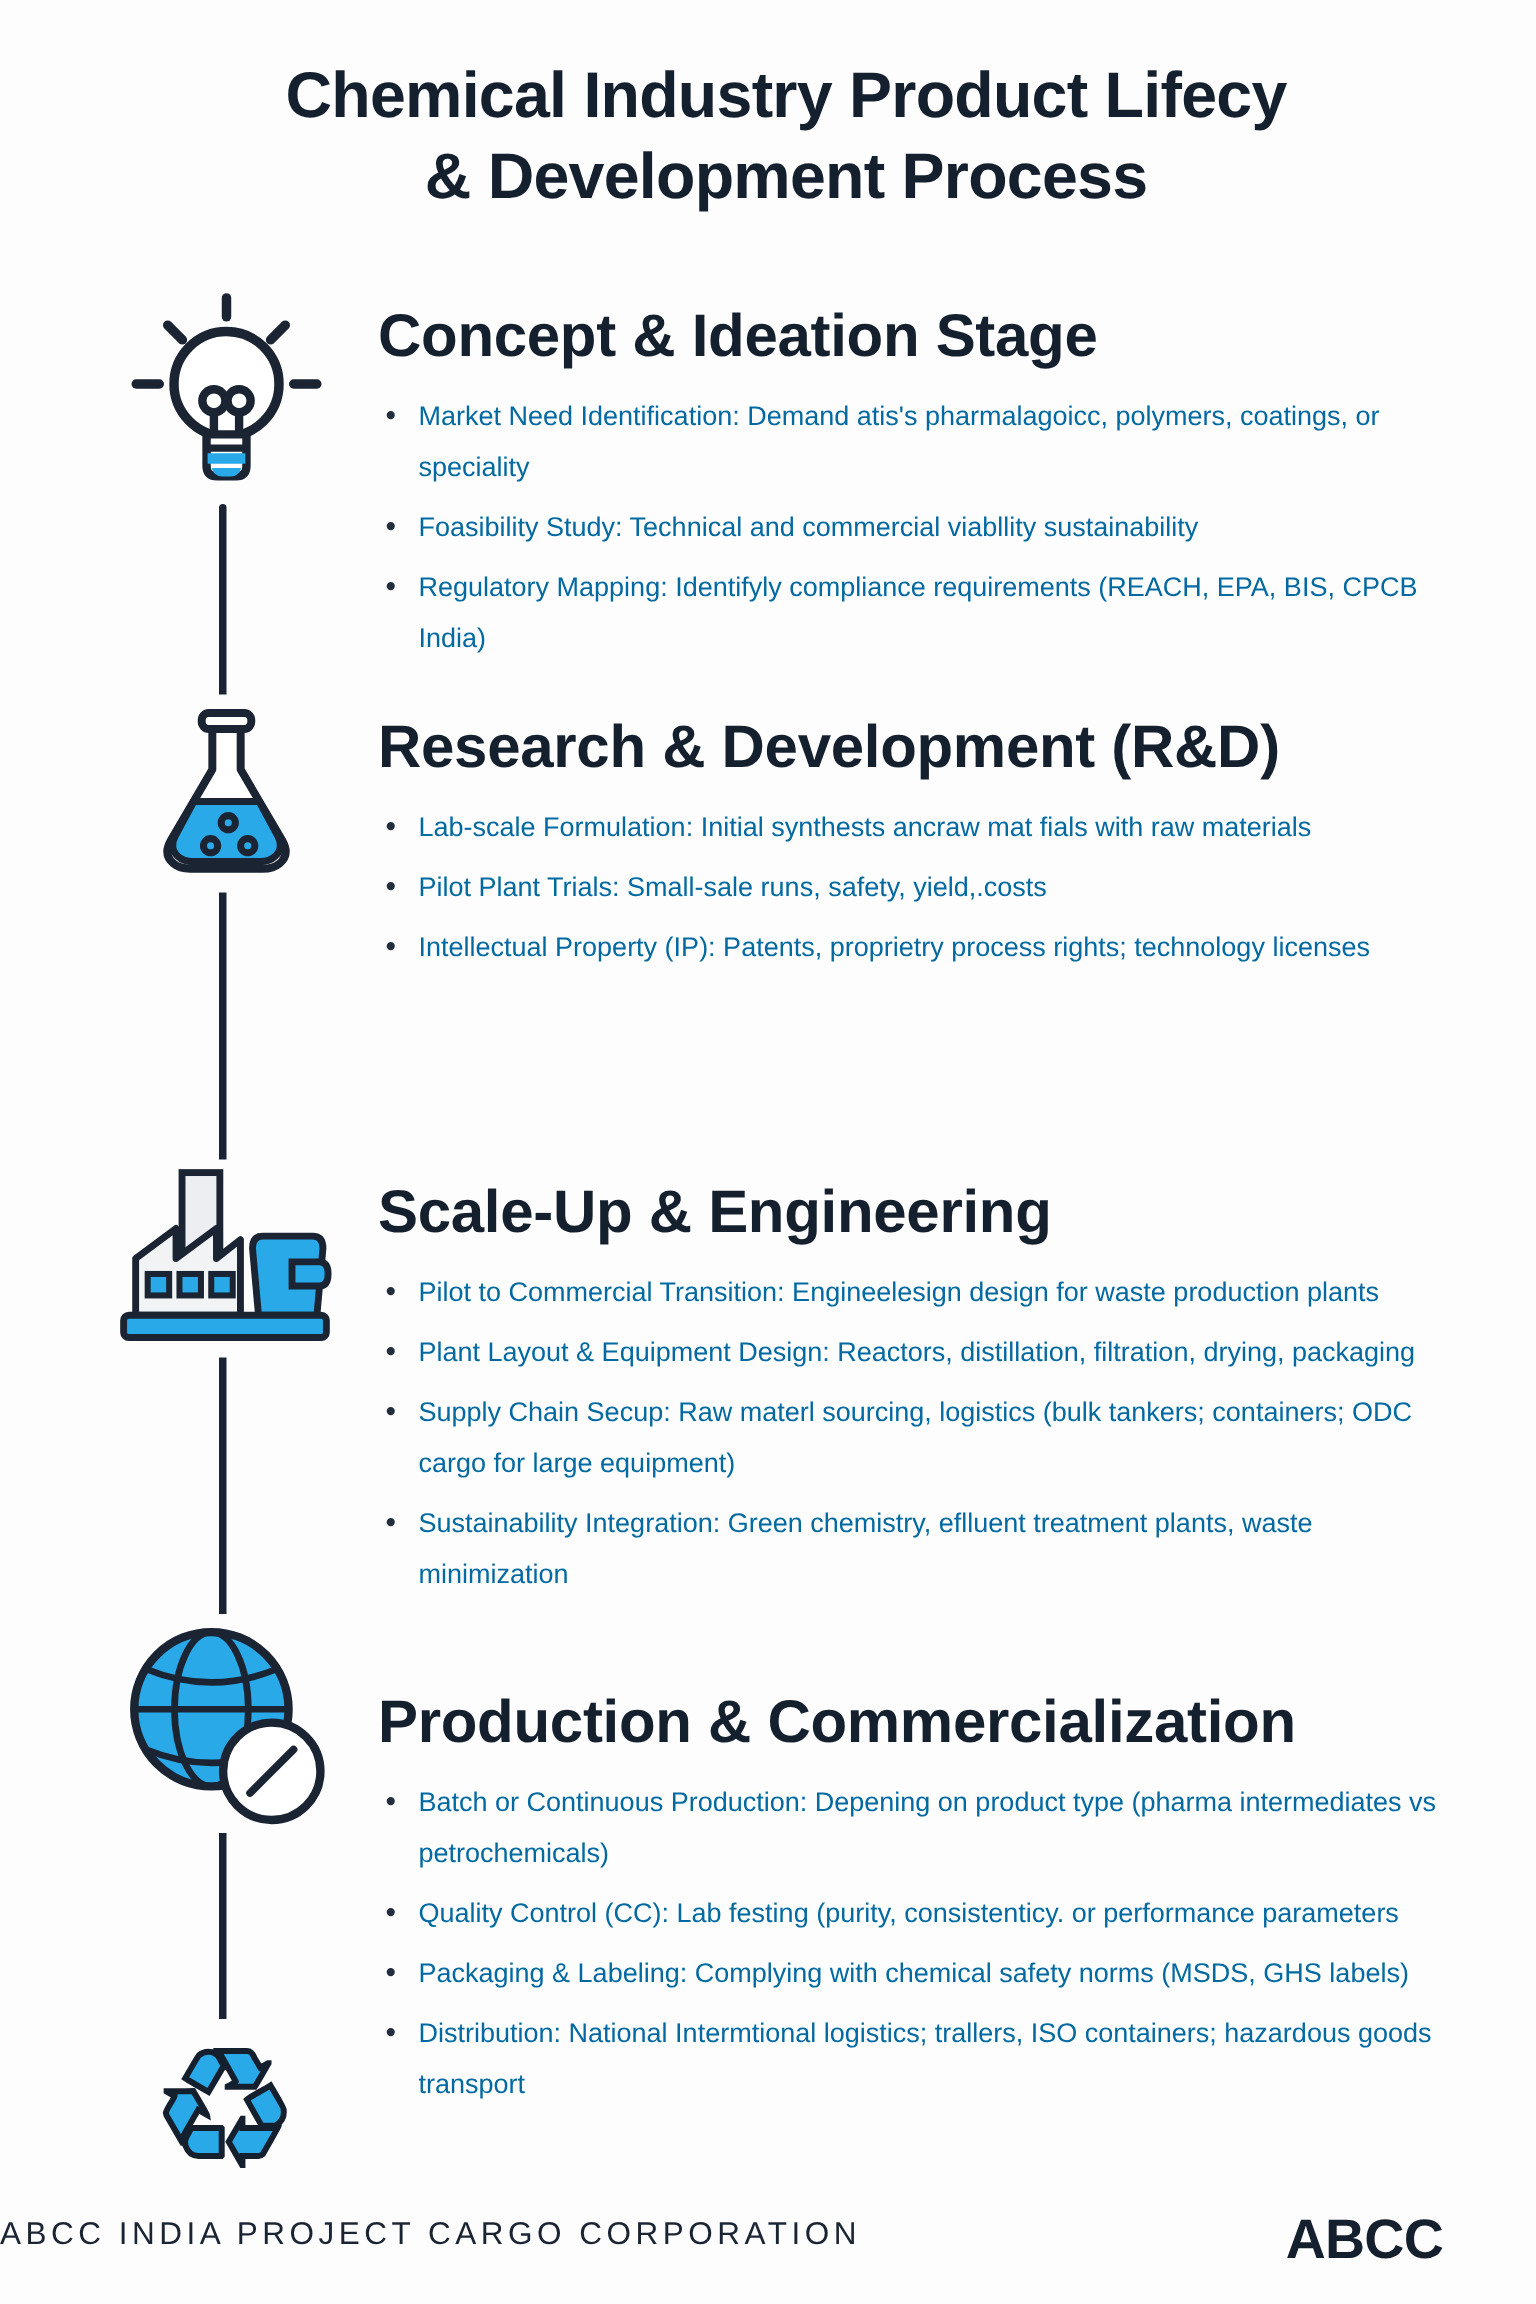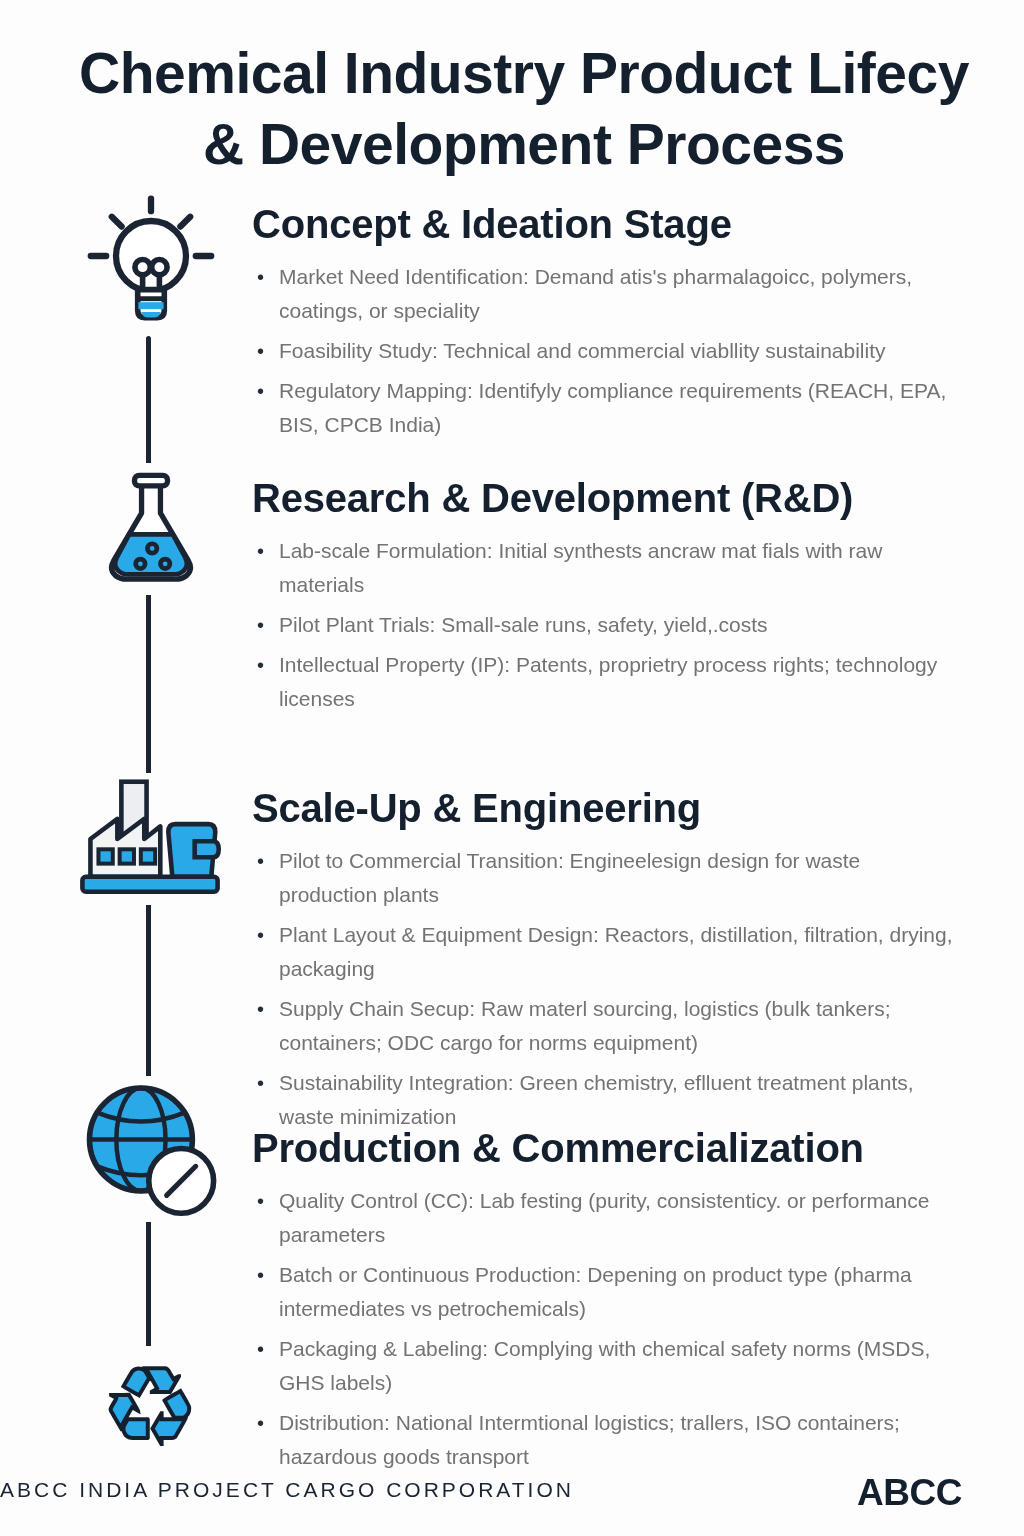--- a/index.html
+++ b/index.html
@@ -9,21 +9,21 @@
     background:#fdfdfe;
     color:#1f2937;
     position:relative;
     overflow:hidden;
   }
   .page { position:absolute; inset:0; }
 
   .title {
     position:absolute; top:38px; left:0; width:100%;
     text-align:center;
-    font-size:57px; font-weight:700; letter-spacing:-0.5px;
+    font-size:43px; font-weight:700; letter-spacing:-0.5px;
     line-height:1.25; color:#15202f;padding-left:24px;
   }
 
   
   .vline {
     position:absolute; left:146px; top:336px;
     width:5px; height:1016px;
     background:#1b2433; border-radius:3px;
   }
 
@@ -49,22 +49,22 @@
   .sec-4 { top:1126px; }
 
   .section h2 {
     font-size:40px; font-weight:700; color:#15202f;
     margin-bottom:13px; letter-spacing:-0.2px;
   }
   .section ul { list-style:none; }
   .section li {
     position:relative;
     padding-left:27px;
-    font-size:21px; line-height:34px;
-    color:#737373;
+    font-size:18px; line-height:34px;
+    color:#0369a1;
     margin-bottom:6px;
   }
   .section li::before {
     content:"•";
     position:absolute; left:5px; top:0;
     font-size:20px; color:#232d3b;
   }
 
   .footer {
     position:absolute; left:0; bottom:26px; width:100%;
@@ -175,30 +175,30 @@
       <li>Pilot Plant Trials: Small-sale runs, safety, yield,.costs</li>
       <li>Intellectual Property (IP): Patents, proprietry process rights; technology licenses</li>
     </ul>
   </section>
 
   <section class="section sec-3">
     <h2>Scale-Up &amp; Engineering</h2>
     <ul>
       <li>Pilot to Commercial Transition: Engineelesign design for waste production plants</li>
       <li>Plant Layout &amp; Equipment Design: Reactors, distillation, filtration, drying, packaging</li>
-      <li>Supply Chain Secup: Raw materl sourcing, logistics (bulk tankers; containers; ODC cargo for norms equipment)</li>
+      <li>Supply Chain Secup: Raw materl sourcing, logistics (bulk tankers; containers; ODC cargo for large equipment)</li>
       <li>Sustainability Integration: Green chemistry, eflluent treatment plants, waste minimization</li>
     </ul>
   </section>
 
   <section class="section sec-4">
     <h2>Production &amp; Commercialization</h2>
     <ul>
+      <li>Batch or Continuous Production: Depening on product type (pharma intermediates vs petrochemicals)</li>
       <li>Quality Control (CC): Lab festing (purity, consistenticy. or performance parameters</li>
-      <li>Batch or Continuous Production: Depening on product type (pharma intermediates vs petrochemicals)</li>
       <li>Packaging &amp; Labeling: Complying with chemical safety norms (MSDS, GHS labels)</li>
       <li>Distribution: National Intermtional logistics; trallers, ISO containers; hazardous goods transport</li>
     </ul>
   </section>
 
   <footer class="footer">
     <div class="company">ABCC INDIA PROJECT CARGO CORPORATION</div>
     <div class="logo">ABCC</div>
   </footer>
 

